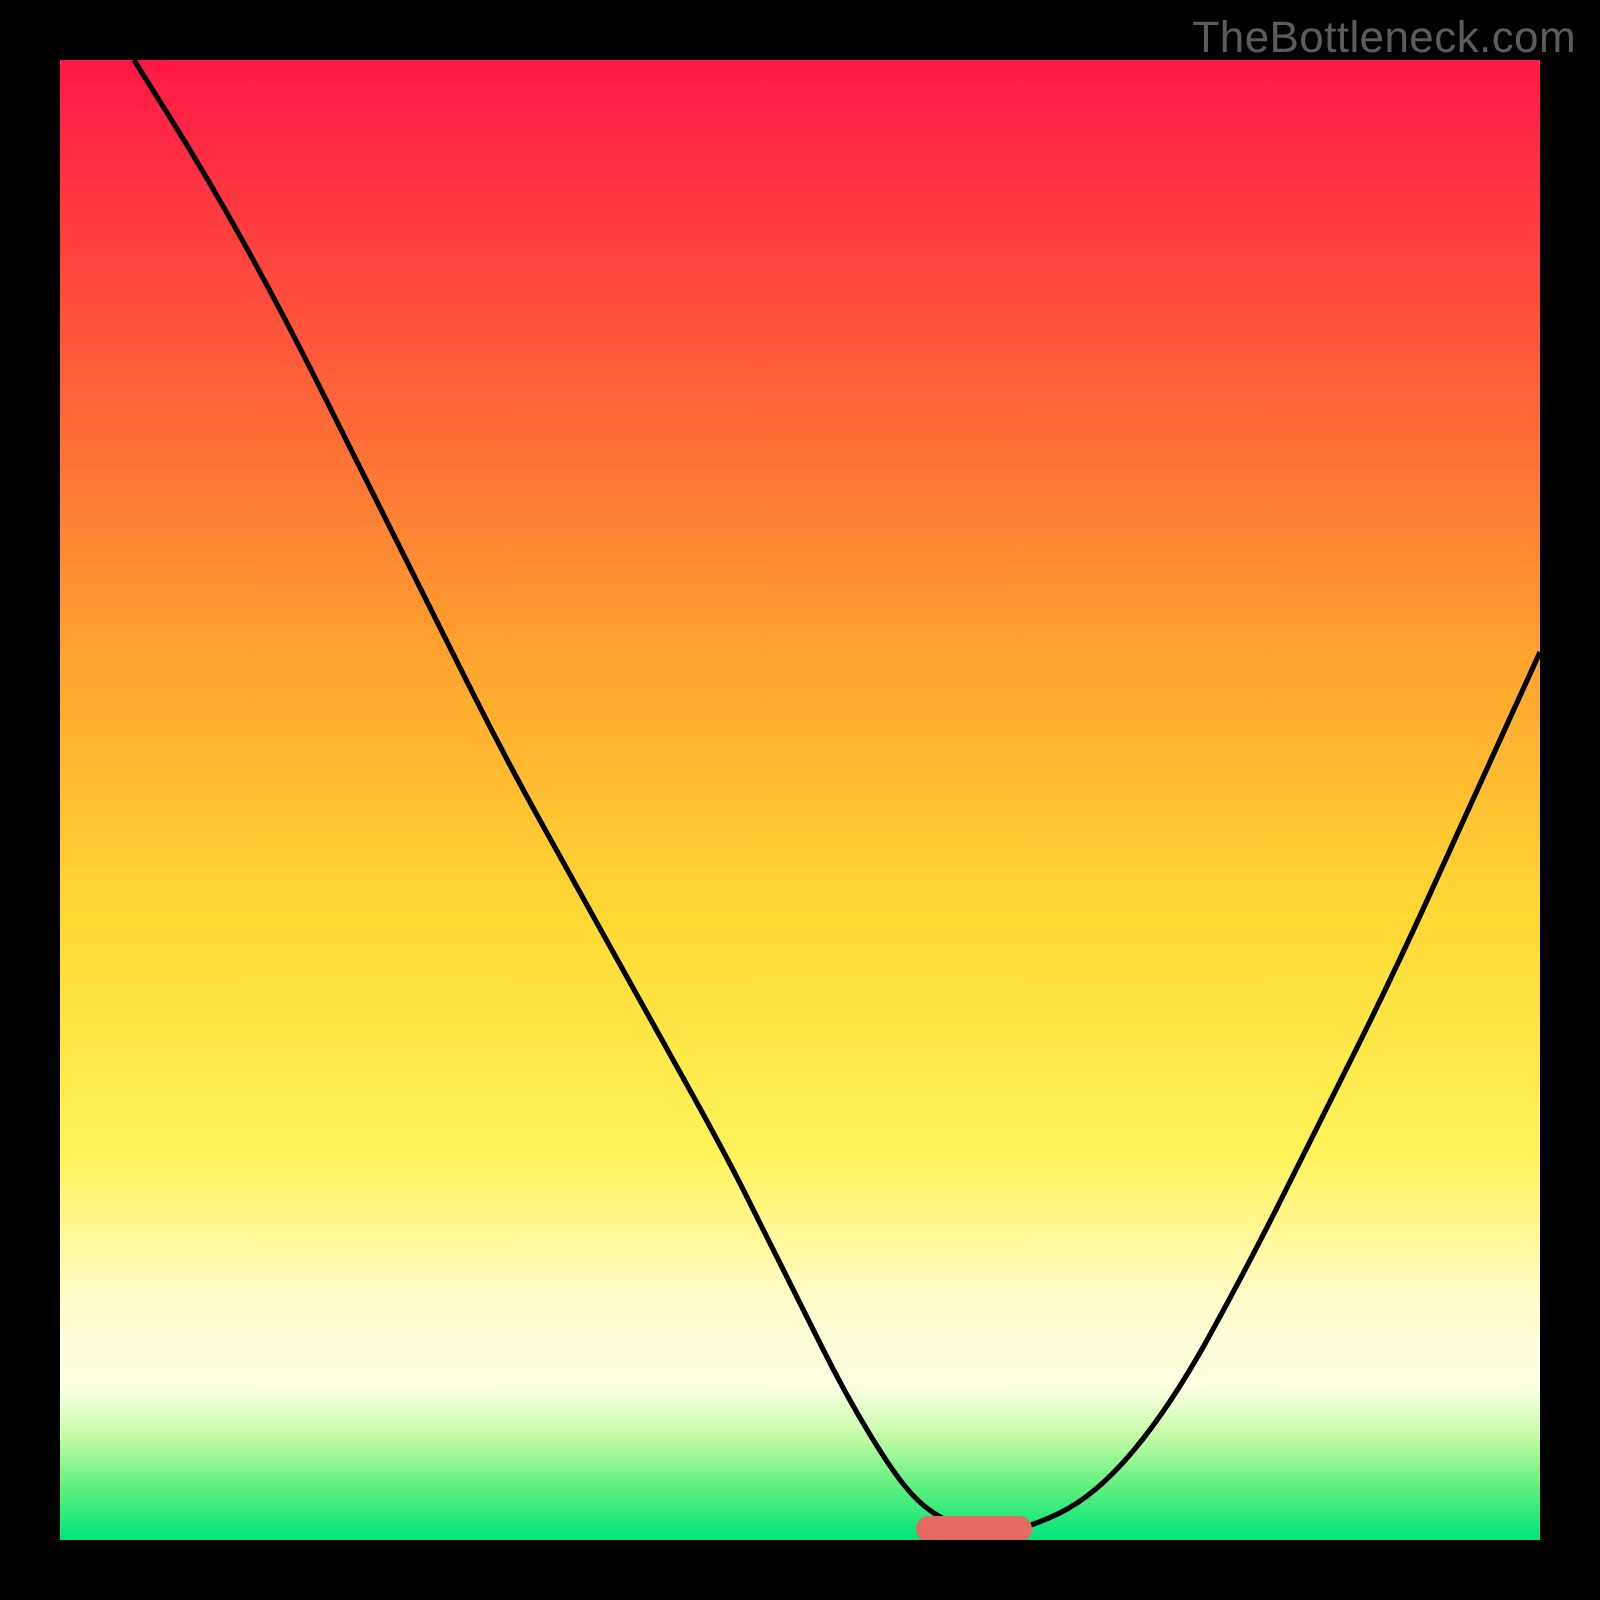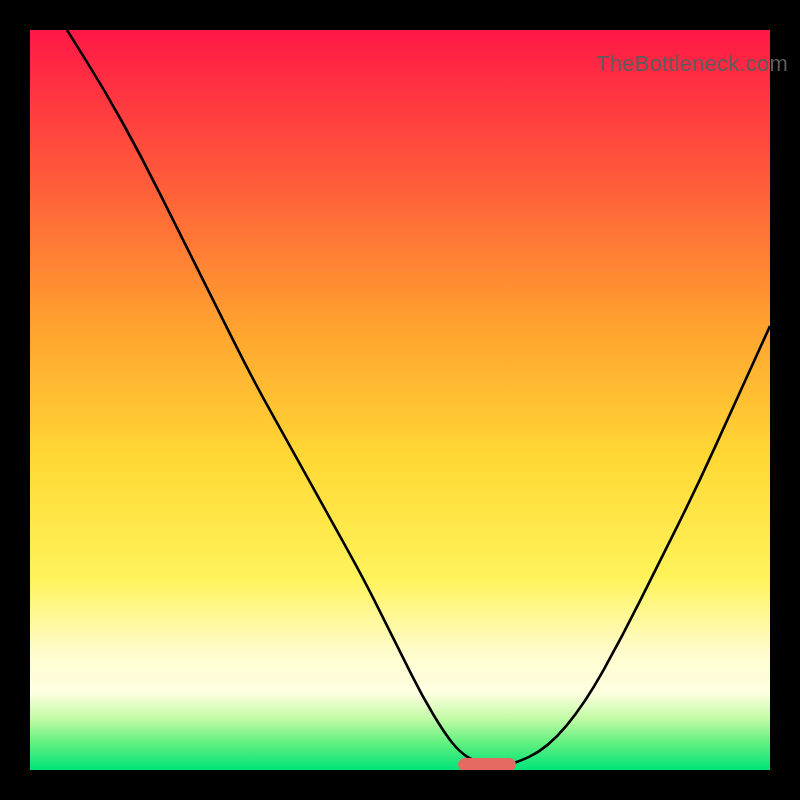--- a/index.html
+++ b/index.html
@@ -35,21 +35,20 @@
     height: 100%;
   }
   .watermark {
     position: absolute;
     top: 6px;
     right: 12px;
     color: #5c5c5c;
     font-size: 22px;
     font-weight: 500;
     letter-spacing: 0.2px;
-    margin-top: 45px;
   }
   .curve {
     position: absolute;
     left: 0;
     top: 0;
     width: 100%;
     height: 100%;
   }
   .marker {
     position: absolute;

